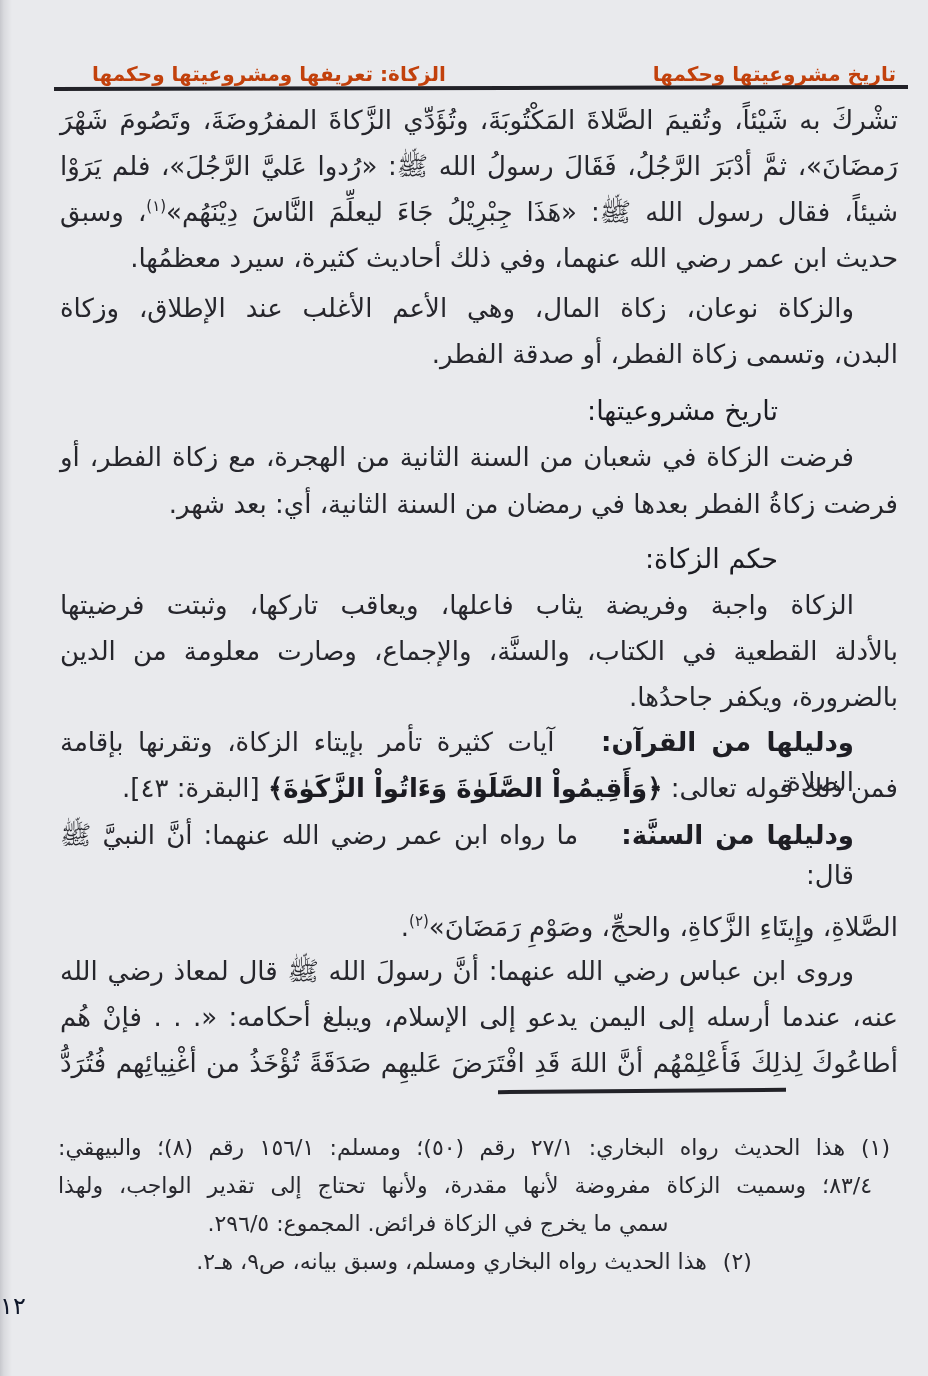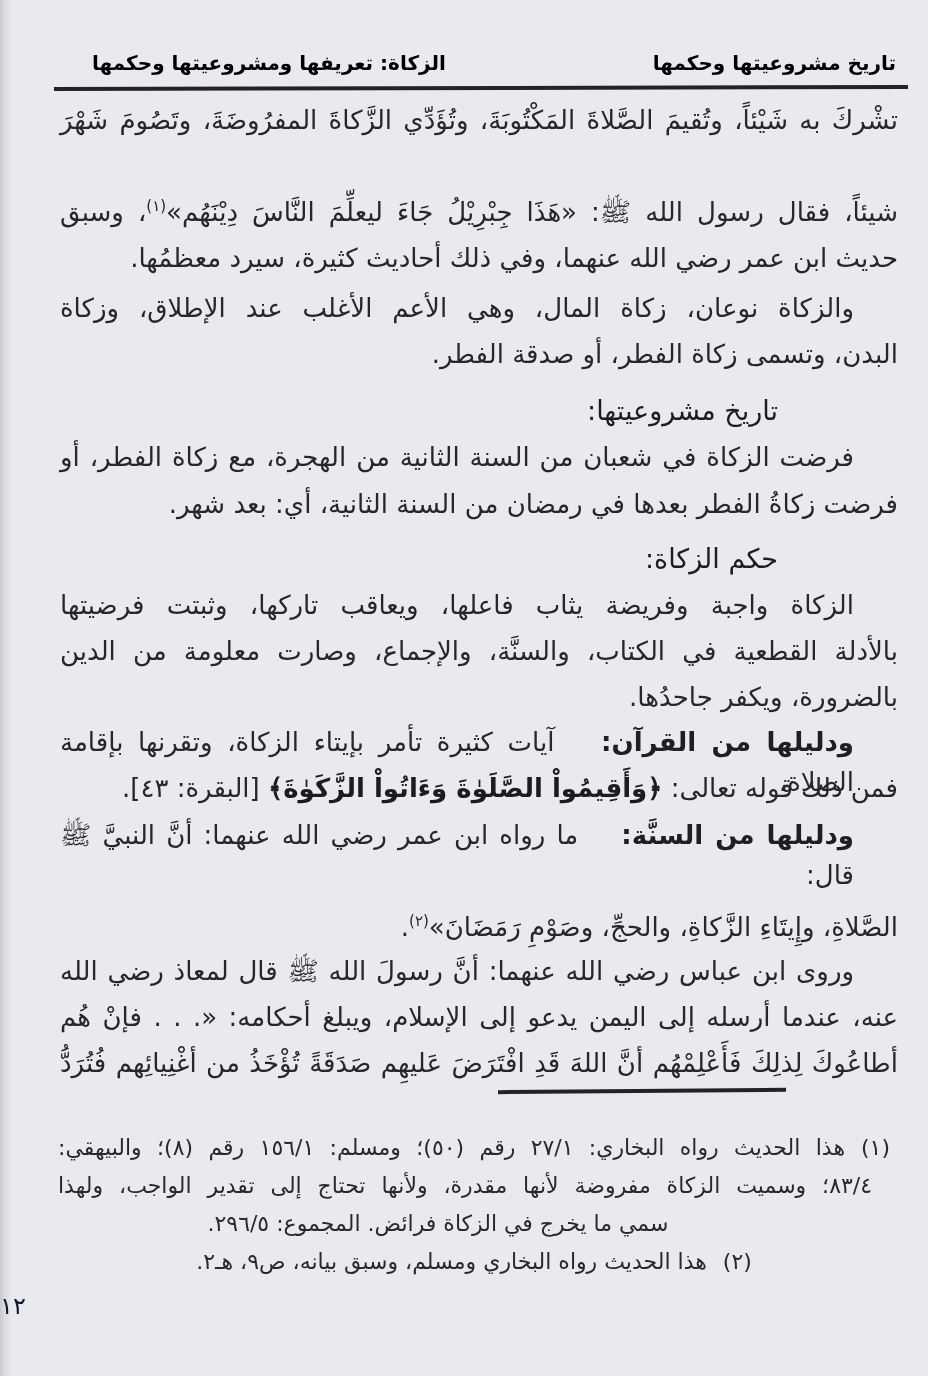--- a/index.html
+++ b/index.html
@@ -9,22 +9,22 @@
     font-family:"DejaVu Sans",sans-serif;
     position:relative;overflow:hidden;
     color:#26262c;
   }
   .page{position:absolute;inset:0;direction:rtl;}
   .scan-edge{
     position:absolute;left:0;top:0;bottom:0;width:12px;
     background:linear-gradient(to right,#c7c8cd 0px,#d9dade 4px,rgba(233,234,237,0) 12px);
   }
   .hdr{
-    position:absolute;top:48px;height:30px;line-height:30px;
-    font-size:20px;font-weight:bold;color:#000000;white-space:nowrap;
+    position:absolute;top:59px;height:30px;line-height:30px;
+    font-size:20px;font-weight:bold;color:#c2410c;white-space:nowrap;
   }
   .hdr-right{right:32px;}
   .hdr-left{left:92px;}
   .hdr-rule{
     position:absolute;top:86px;left:54px;right:20px;height:3.5px;
     background:#222228;transform:rotate(-0.15deg);
   }
   .line{
     position:absolute;left:60px;right:30px;height:42px;
     direction:rtl;font-size:26px;line-height:40px;
@@ -66,20 +66,21 @@
 
 <div class="page">
 
   <div class="scan-edge"></div>
 
   <div class="hdr hdr-right">تاريخ مشروعيتها وحكمها</div>
   <div class="hdr hdr-left">الزكاة: تعريفها ومشروعيتها وحكمها</div>
   <div class="hdr-rule"></div>
 
   <div class="line just" style="top:100px">تشْركَ به شَيْئاً، وتُقيمَ الصَّلاةَ المَكْتُوبَةَ، وتُؤَدِّي الزَّكاةَ المفرُوضَةَ، وتَصُومَ شَهْرَ</div>
+  <div class="line just" style="top:146px">رَمضَانَ»، ثمَّ أدْبَرَ الرَّجُلُ، فَقَالَ رسولُ الله ﷺ: «رُدوا عَليَّ الرَّجُلَ»، فلم يَرَوْا</div>
   <div class="line just" style="top:192px"><span>شيئاً، فقال رسول الله ﷺ: «هَذَا جِبْرِيْلُ جَاءَ ليعلِّمَ النَّاسَ دِيْنَهُم»</span><sup class="fnref">(١)</sup><span>، وسبق</span></div>
   <div class="line" style="top:238px">حديث ابن عمر رضي الله عنهما، وفي ذلك أحاديث كثيرة، سيرد معظمُها.</div>
 
   <div class="line just ind" style="top:288px">والزكاة نوعان، زكاة المال، وهي الأعم الأغلب عند الإطلاق، وزكاة</div>
   <div class="line" style="top:334px">البدن، وتسمى زكاة الفطر، أو صدقة الفطر.</div>
 
   <div class="heading" style="top:391px">تاريخ مشروعيتها:</div>
 
   <div class="line just ind" style="top:437px">فرضت الزكاة في شعبان من السنة الثانية من الهجرة، مع زكاة الفطر، أو</div>
   <div class="line" style="top:484px">فرضت زكاةُ الفطر بعدها في رمضان من السنة الثانية، أي: بعد شهر.</div>

